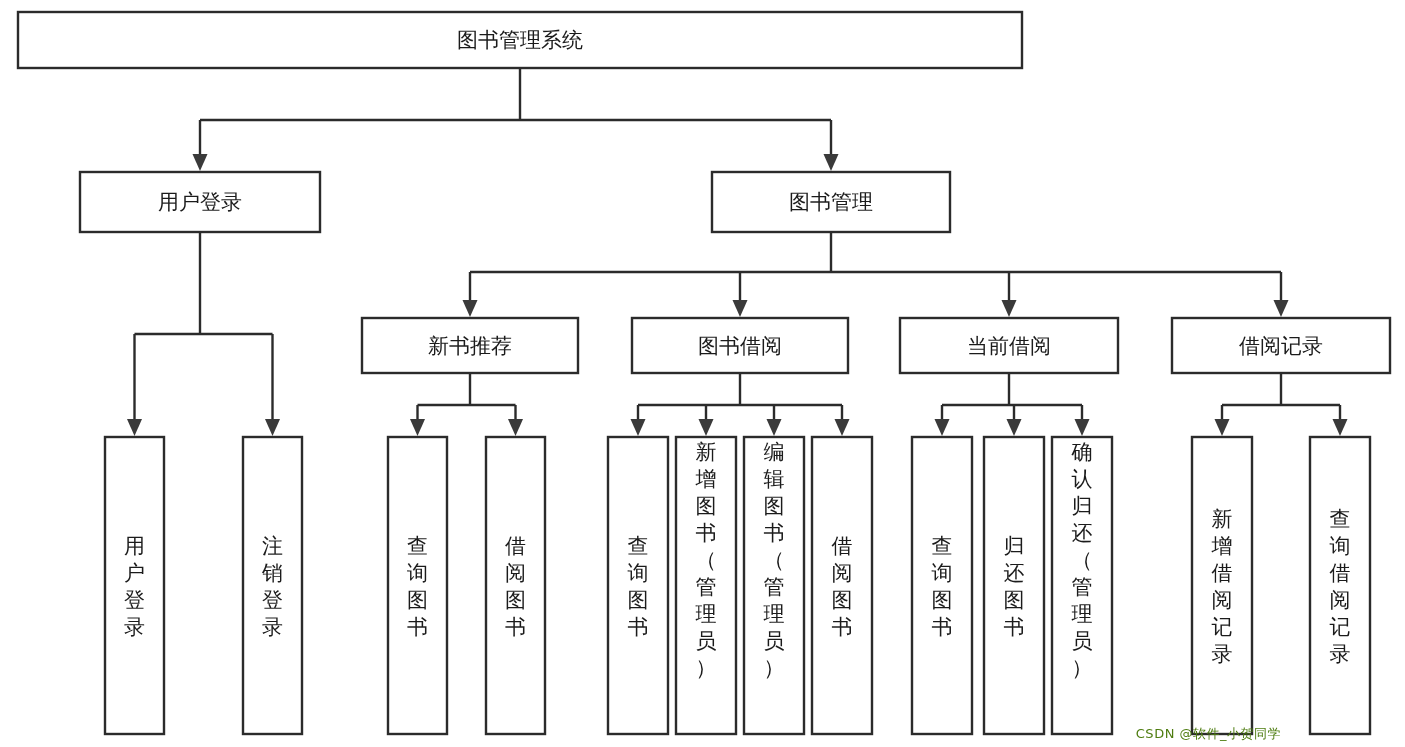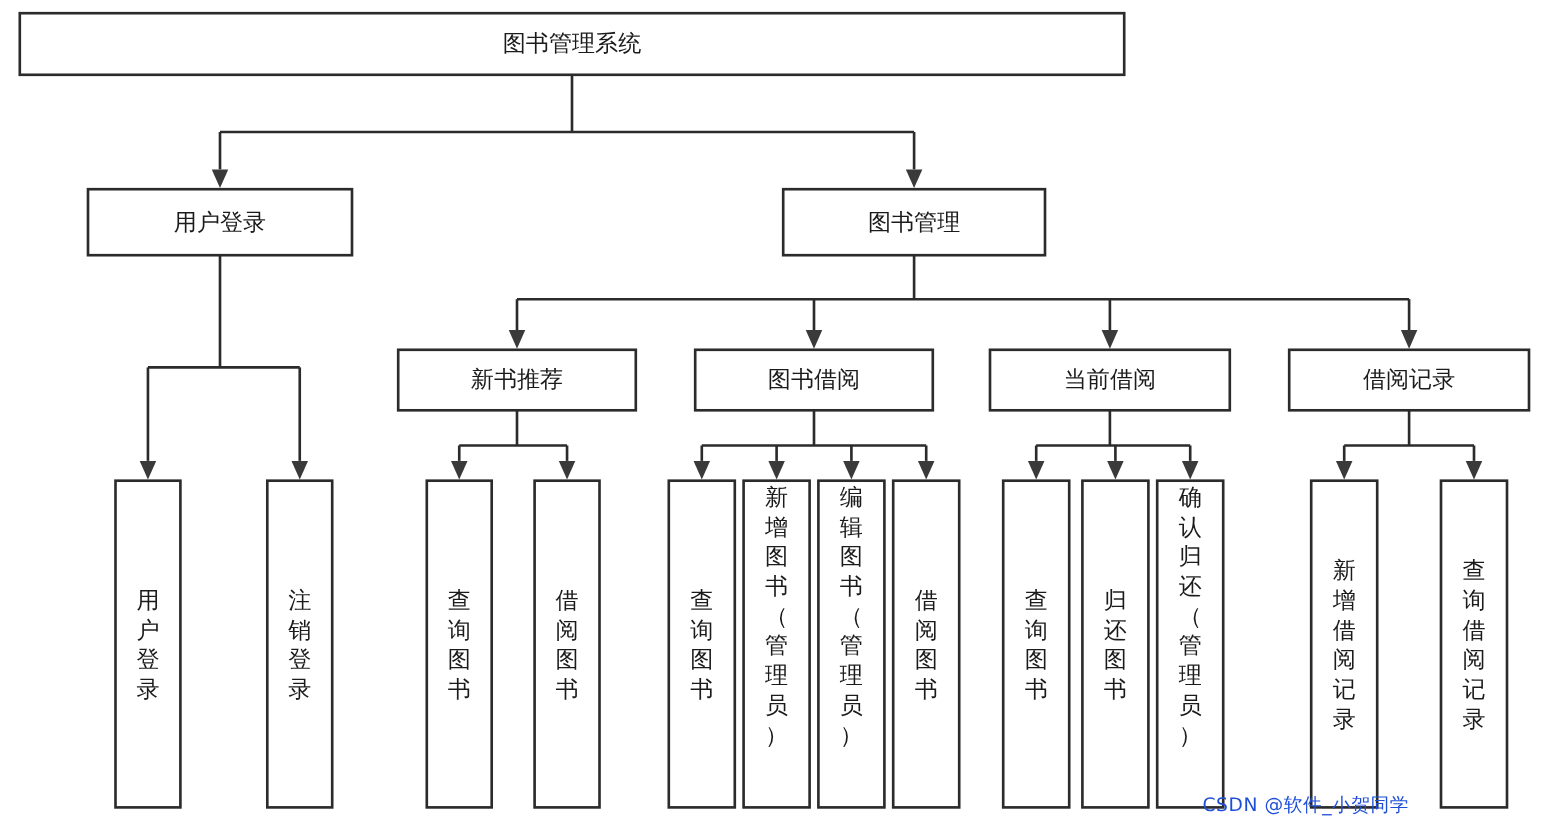--- a/index.html
+++ b/index.html
@@ -53,22 +53,22 @@
     fill: #1b1b1b;
     font-family: "DejaVu Sans", "Liberation Sans", sans-serif;
     font-size: 21px;
     text-anchor: middle;
   }
   .watermark {
     position: absolute;
     right: 8px;
     bottom: 4px;
     font-family: "DejaVu Sans", "Liberation Sans", sans-serif;
-    font-size: 17px;
-    color: #1d4ed8;
+    font-size: 13px;
+    color: #4d7c0f;
     letter-spacing: 0.5px;
     white-space: nowrap;
     pointer-events: none;
   }
 </style>
 </head>
 <body>
 
 <div id="chart-root">
   <svg class="flow" viewBox="0 0 1405 747" xmlns="http://www.w3.org/2000/svg">

